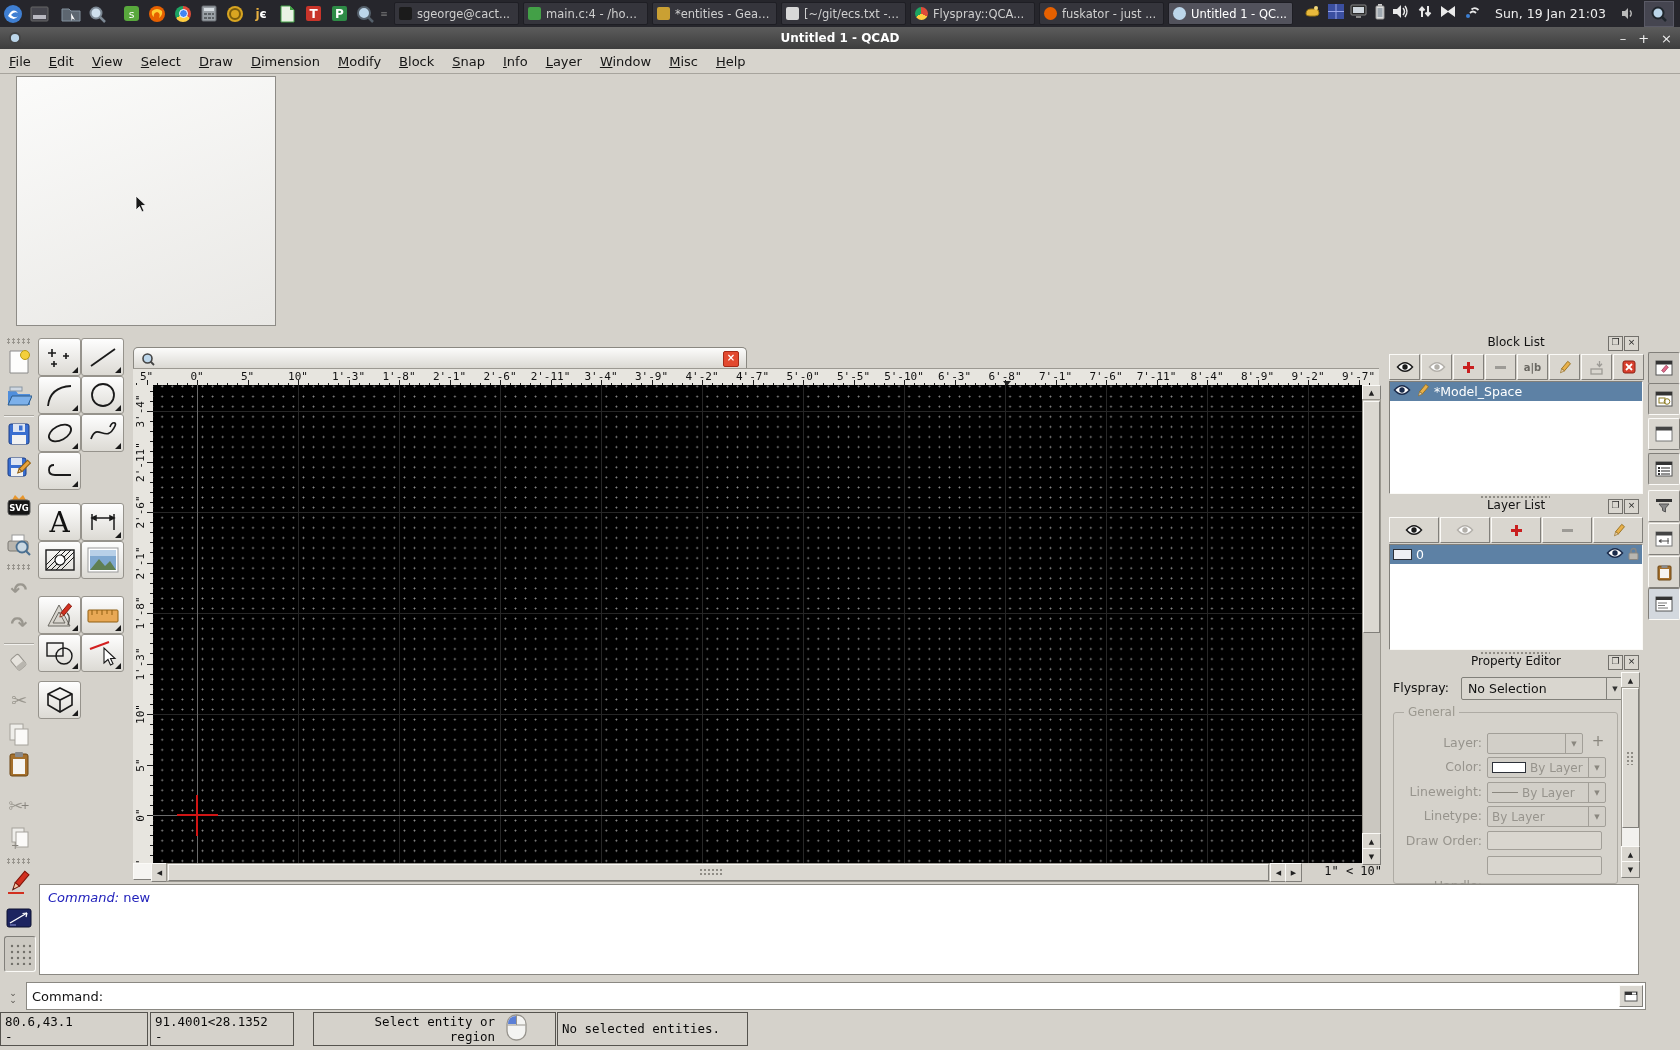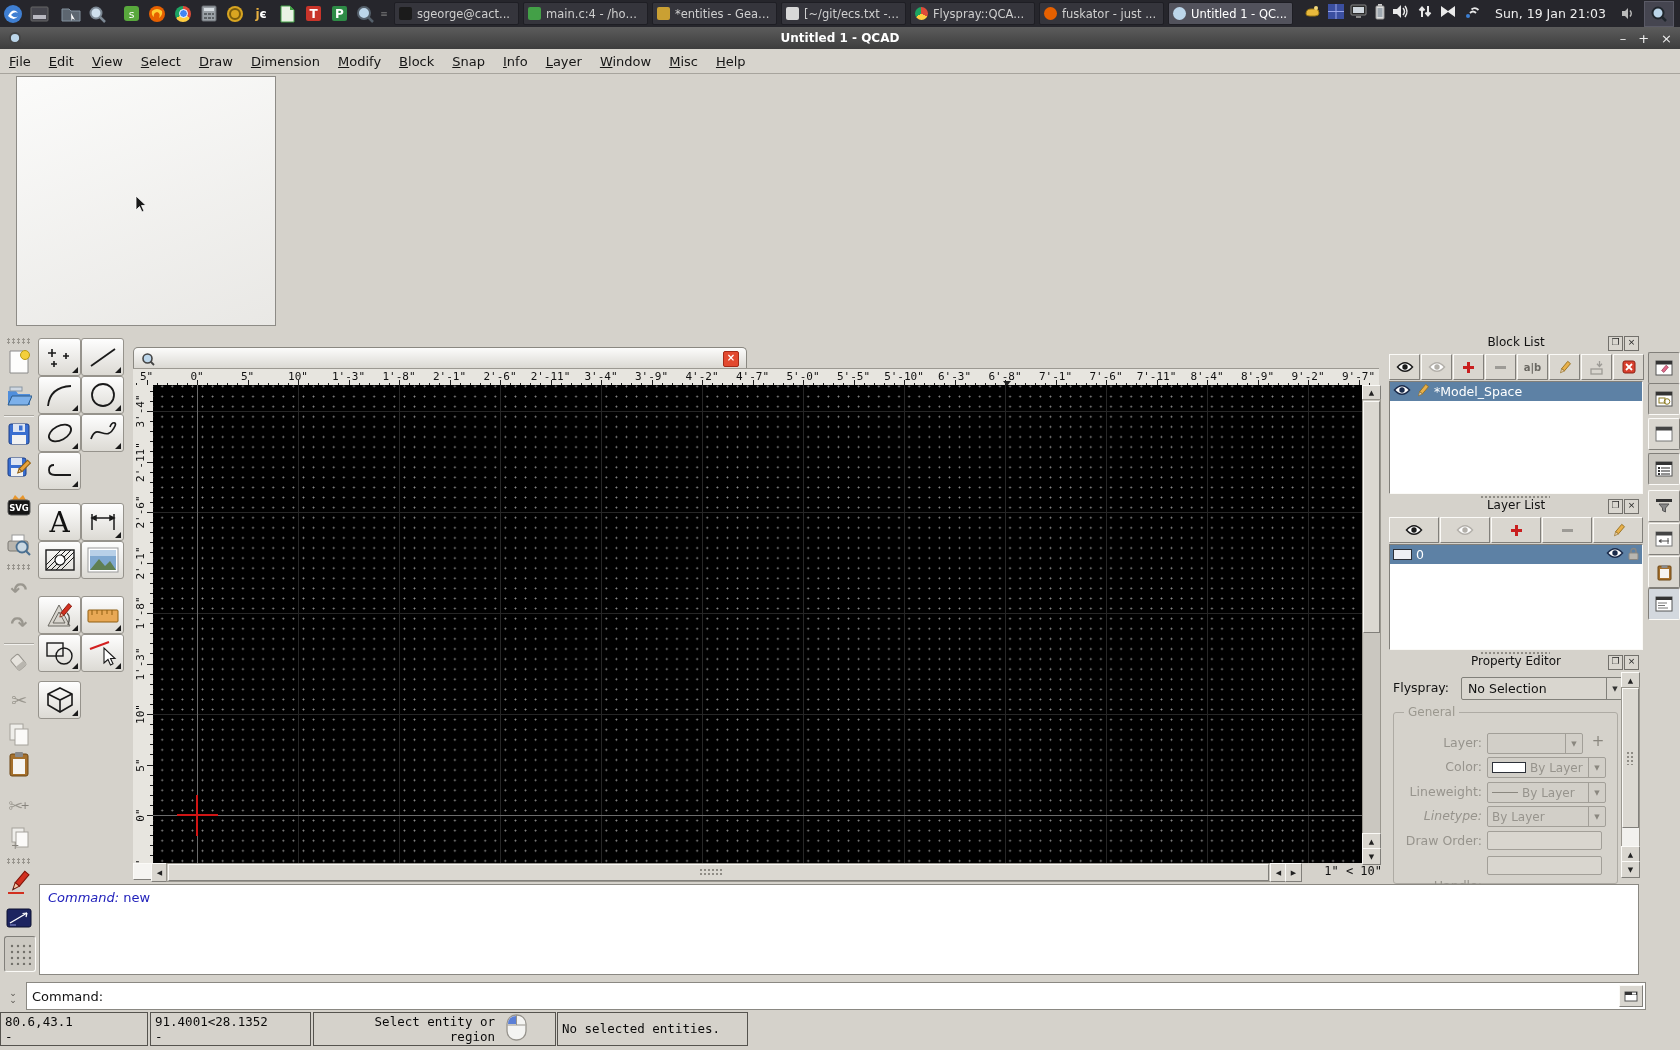--- a/index.html
+++ b/index.html
@@ -984,21 +984,21 @@
         <span style="width:32px;height:9px;background:#ffffff;border:1px solid #2c3038;margin-right:4px;"></span>
         <span>By Layer</span>
         <span class="parrow">▼</span>
       </div>
       <div class="plabel" style="left: 1360px; top: 784px; width: 122px;">Lineweight:</div>
       <div class="pcombo" style="left: 1487px; top: 782px; width: 113px;">
         <span style="width:26px;height:1px;background:#8a877f;margin-right:4px;"></span>
         <span>By Layer</span>
         <span class="parrow">▼</span>
       </div>
-      <div class="plabel" style="left: 1360px; top: 808px; width: 122px; font-style: italic;">Linetype:</div>
+      <div class="plabel" style="left: 1360px; top: 808px; width: 122px;">Linetype:</div>
       <div class="pcombo" style="left: 1487px; top: 806px; width: 113px;">
         <span>By Layer</span>
         <span class="parrow">▼</span>
       </div>
       <div class="plabel" style="left: 1360px; top: 833px; width: 122px;">Draw Order:</div>
       <div class="pinput" style="left: 1487px; top: 831px; width: 113px;"></div>
       <div class="plabel" style="left: 1360px; top: 878px; width: 122px;">Handle:</div>
       <div class="pinput" style="left: 1487px; top: 856px; width: 113px;"></div>
     </div>
 
@@ -1095,21 +1095,21 @@
           <rect x="1" y="1" width="12" height="9" fill="#fff" stroke="#555"></rect>
           <rect x="1" y="1" width="12" height="3" fill="#333"></rect>
           <rect x="8" y="1.5" width="4" height="2" fill="#fff"></rect>
         </svg>
       </span>
   </div>
 
   <div id="statusbar" class="abs">
       <div class="scell" style="left: 0px; width: 148px;">80.6,43.1
 -</div>
-      <div class="scell" style="left: 150px; width: 161px;">91.4001&lt;28.1352
+      <div class="scell" style="left: 150px; width: 144px;">91.4001&lt;28.1352
 -</div>
       <div class="scell" style="left: 313px; width: 243px; text-align: right; padding-right: 60px;">Select entity or
 region<span style="position: absolute; right: 28px; top: 1px;"><svg width="21" height="27" viewBox="0 0 21 27">
             <rect x="1" y="1" width="19" height="25" rx="9" fill="#f4f4f2" stroke="#97948d" stroke-width="1.3"></rect>
             <path d="M1.5 11 L19.5 11" stroke="#97948d"></path>
             <path d="M10.5 1 L10.5 11" stroke="#97948d"></path>
             <path d="M2 10 Q2 2.5 10 2 L10 10 Z" fill="#5b7fd6"></path>
           </svg></span></div>
       <div class="scell" style="left: 557px; width: 191px; line-height: 30px;">No selected entities.</div>
     </div>

